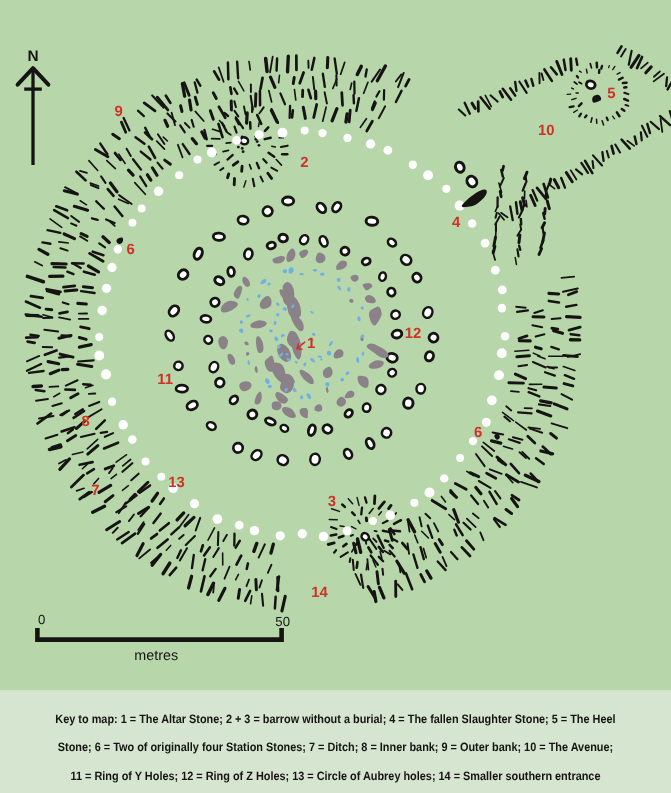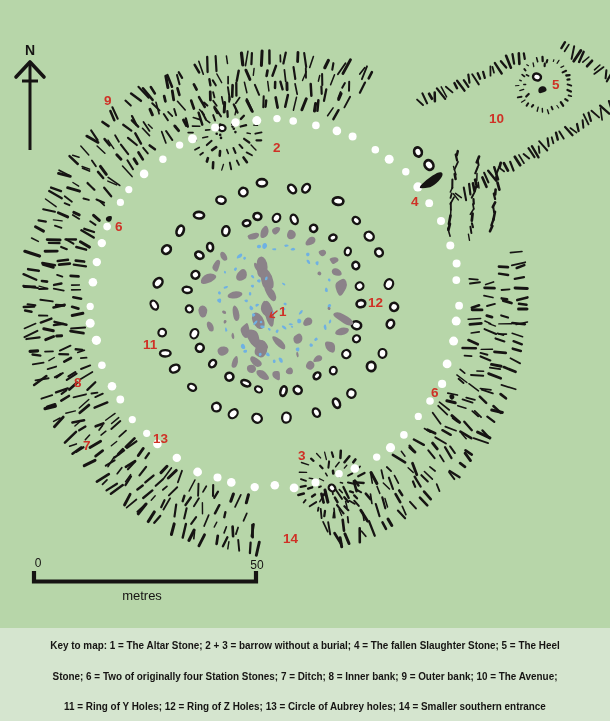--- a/index.html
+++ b/index.html
@@ -1,21 +1,21 @@
 <!DOCTYPE html>
 <html><head>
 <meta charset="utf-8">
 <style>
   html,body{margin:0;padding:0;background:#fff}
   .page{width:610px;height:721px;position:relative;overflow:hidden;
         font-family:"Liberation Sans",sans-serif}
   .map-area{width:610px;height:628px}
   .map-area svg{display:block}
   .key-area{width:610px;height:93px;box-sizing:border-box;
-            display:flex;flex-direction:column;justify-content:space-between;
+            display:flex;flex-direction:column;justify-content:flex-end;
             padding:4px 0 2px 0}
   .key-line{margin:0;line-height:26px;font-size:11px;font-weight:bold;
             text-align:center;white-space:nowrap;
             transform:scaleX(0.9);transform-origin:50% 50%}
 </style>
 </head>
 <body>
 
 <div class="page">
   <div class="map-area">

